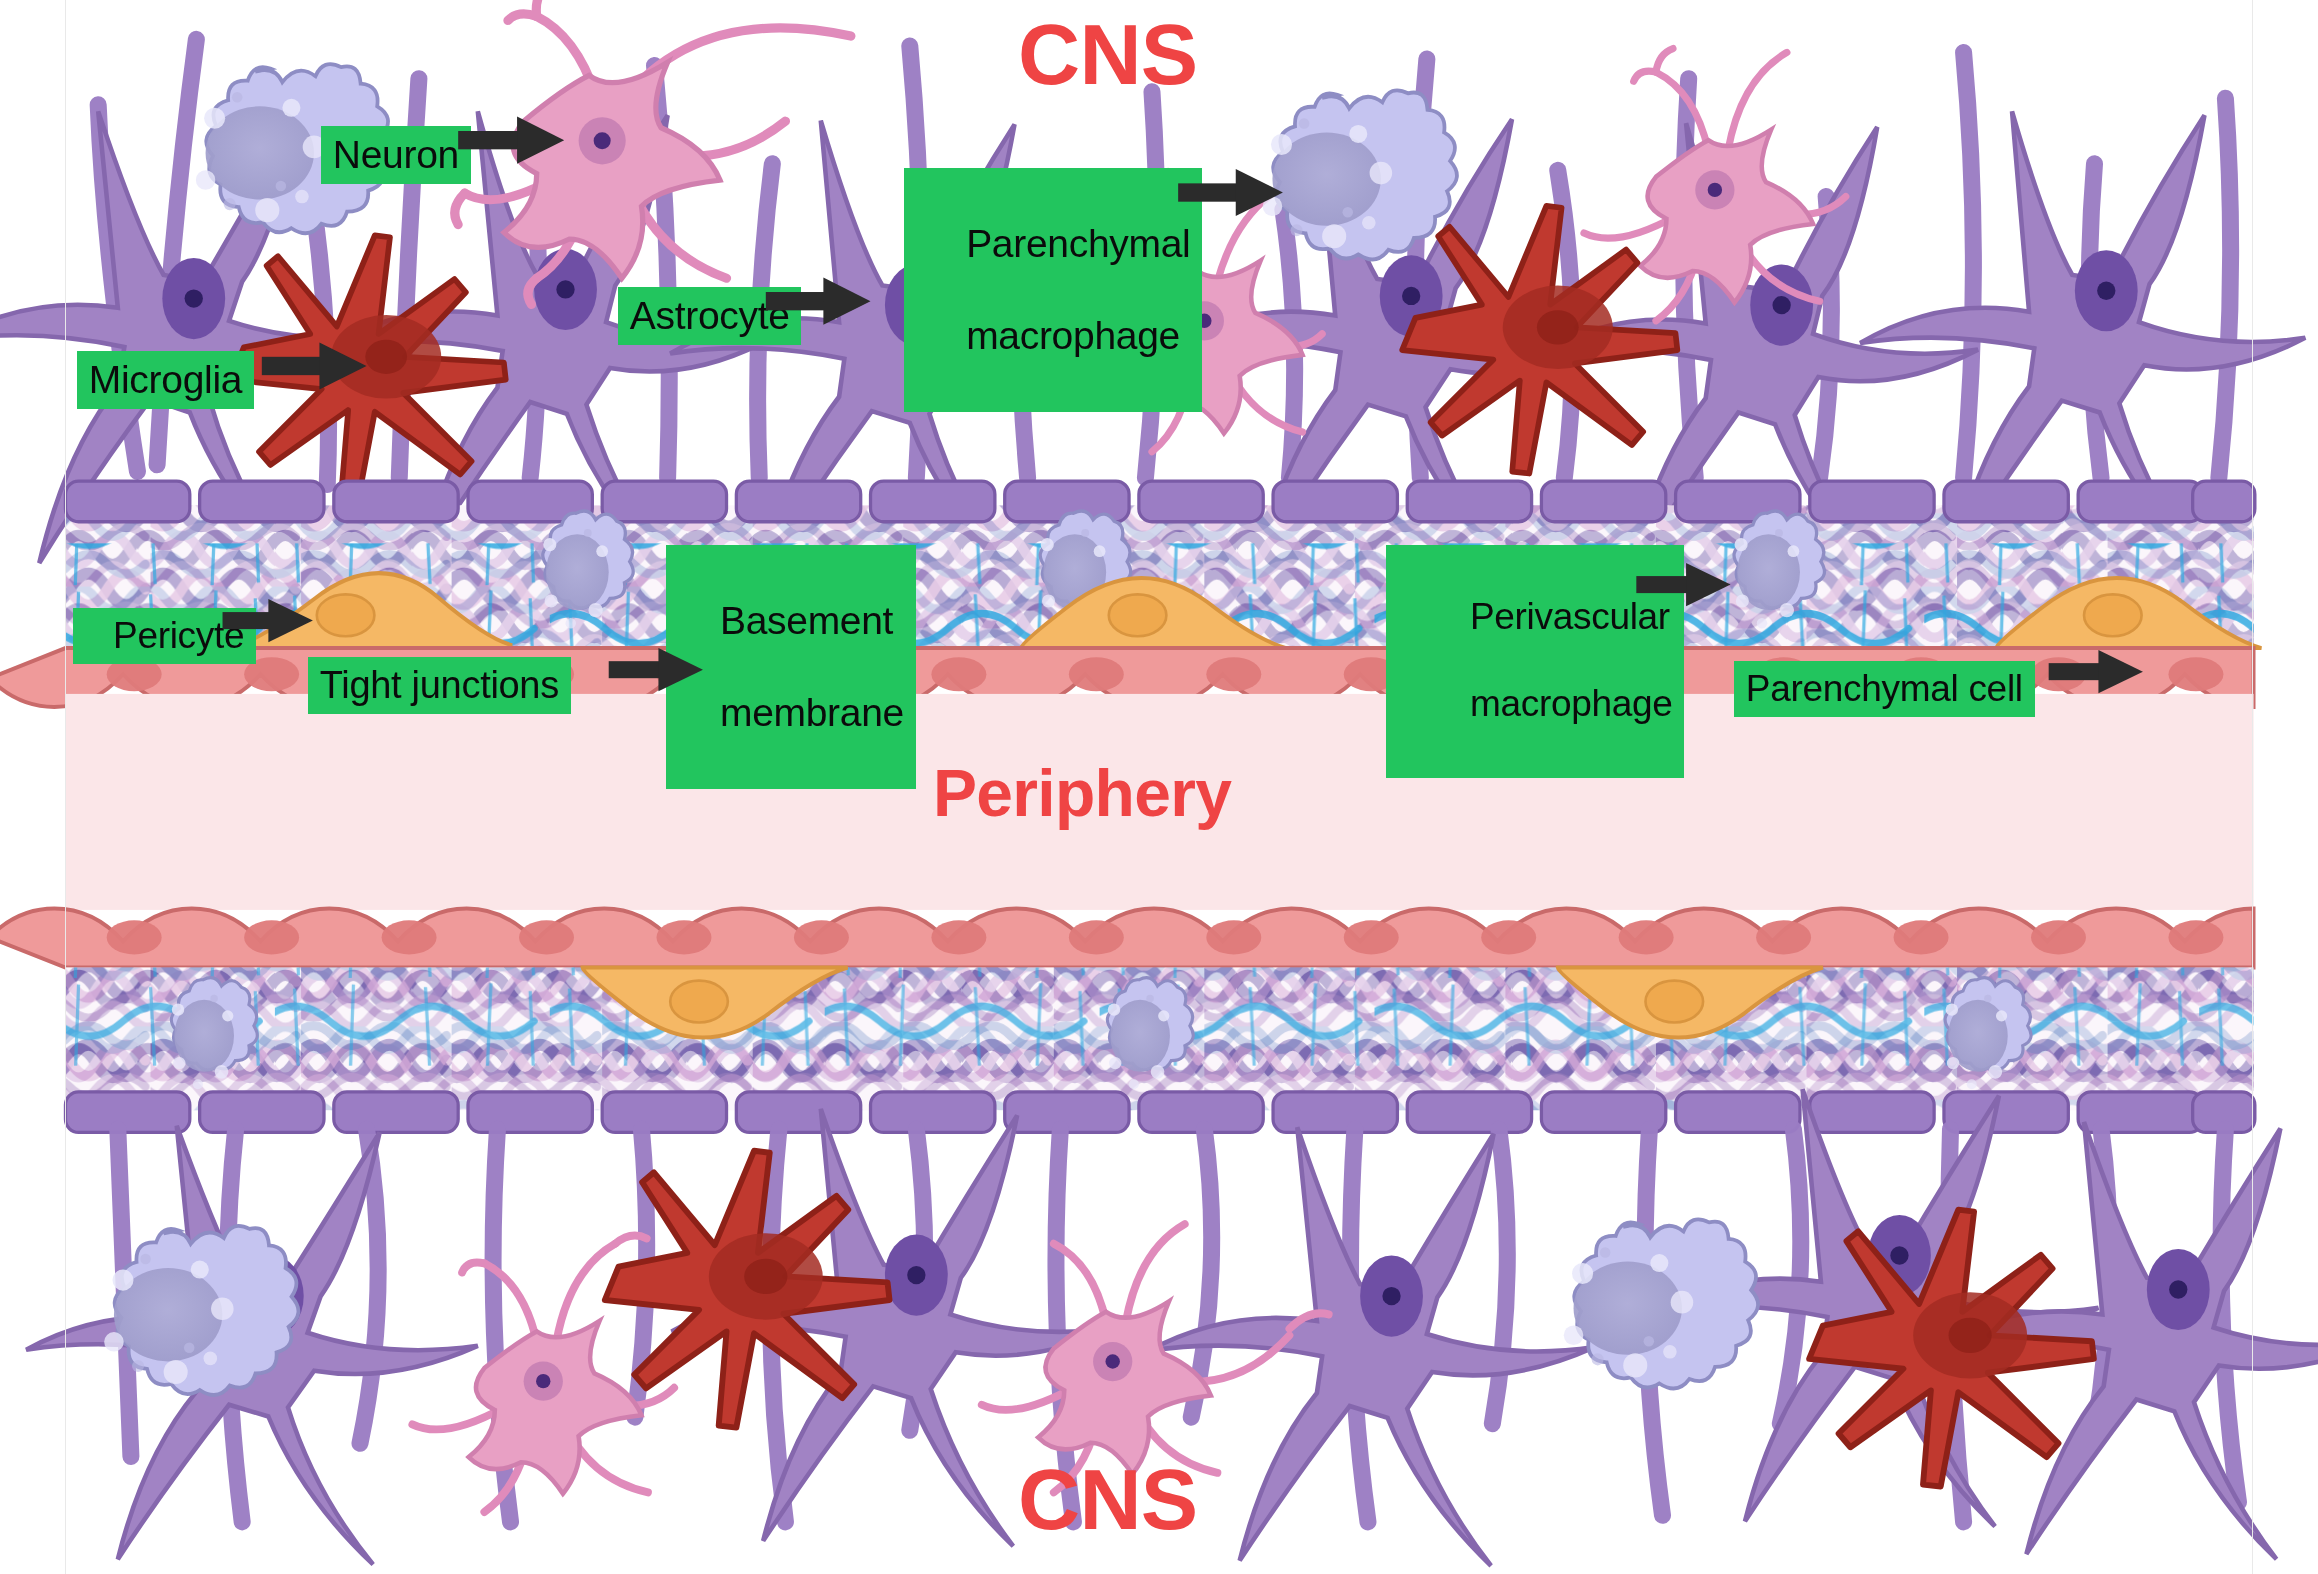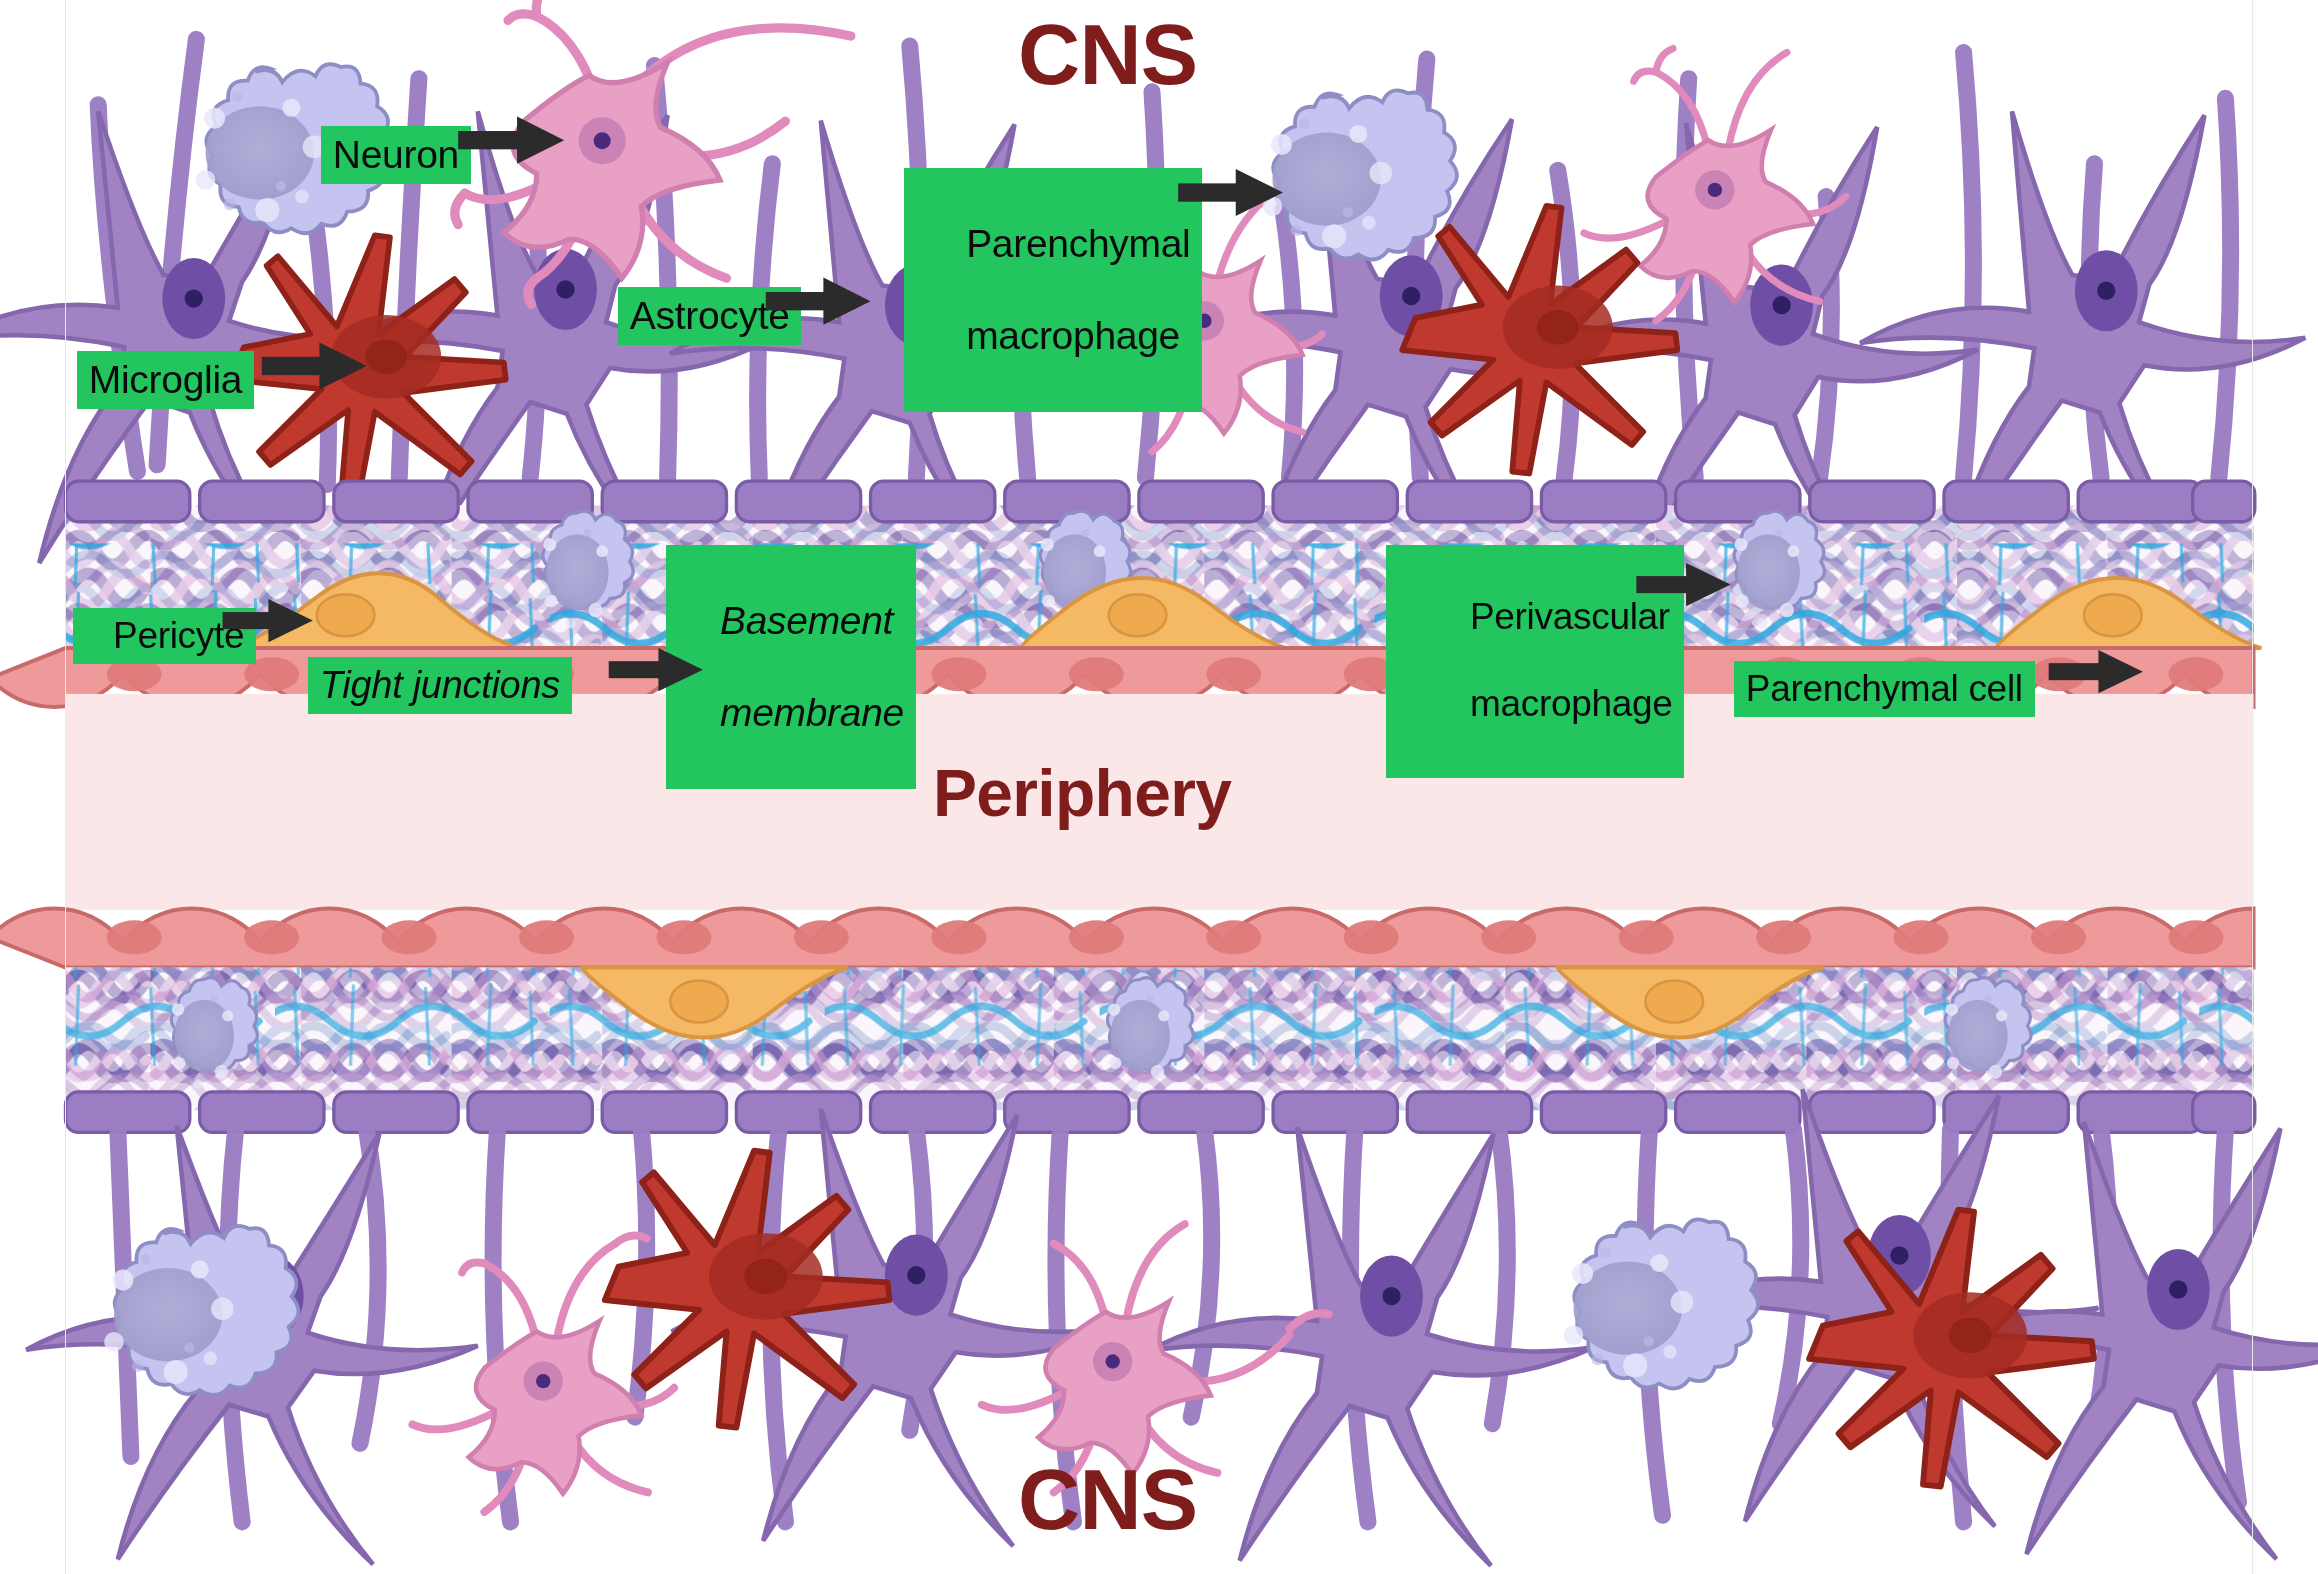--- a/index.html
+++ b/index.html
@@ -15,29 +15,29 @@
     font-family:"Liberation Sans",sans-serif;
     font-size:39px;
     line-height:1.12;
     letter-spacing:-0.3px;
     padding:6.5px 11.8px 7.9px 11.8px;
     white-space:pre;
     z-index:40;
     text-align:left;
     margin-top:16px;
   }
-  .chip.italic{font-style:italic;}
+  .chip.italic{}
   .chip.two{line-height:1.18;}
 
   
   .title{
     position:absolute;
     font-family:"Liberation Sans",sans-serif;
     font-weight:bold;
-    color:#7f1d1d;
+    color:#ef4444;
     z-index:45;
     white-space:nowrap;
     letter-spacing:-0.7px;
   }
   .title.cns{font-size:86px;}
   .title.periphery{font-size:66px;margin-top:12px;}
 
   
 </style>
 </head>

